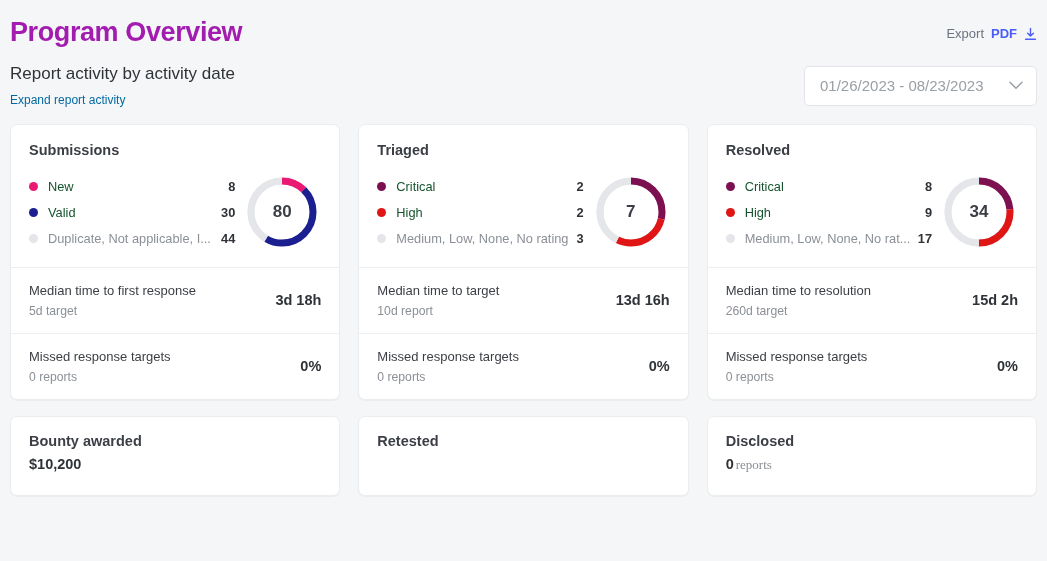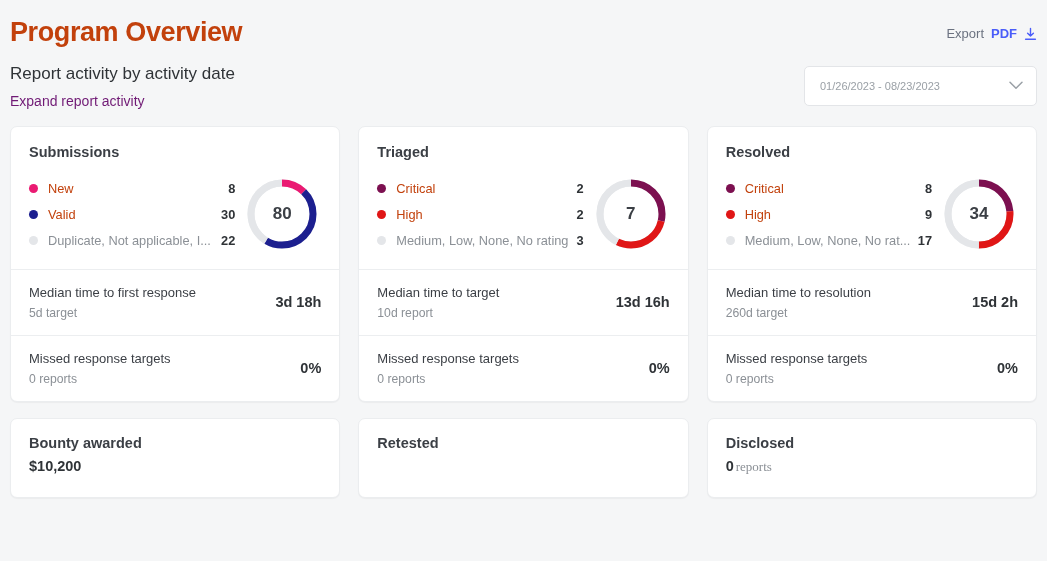--- a/index.html
+++ b/index.html
@@ -17,21 +17,21 @@
 
   
   .header-row {
     display: flex;
     align-items: flex-start;
     justify-content: space-between;
   }
   .page-title {
     font-size: 27px;
     font-weight: 700;
-    color: #c2410c;
+    color: #a21caf;
     letter-spacing: -0.4px;
     line-height: 1.1;
   }
   .export-block {
     display: flex;
     align-items: center;
     gap: 7px;
     font-size: 13px;
     padding-top: 8px;
   }
@@ -51,36 +51,36 @@
   }
   .subtitle {
     font-size: 17px;
     font-weight: 500;
     color: #2f3337;
     line-height: 1.2;
   }
   .expand-link {
     display: inline-block;
     margin-top: 9px;
-    font-size: 14px;
-    color: #701a75;
+    font-size: 12px;
+    color: #0369a1;
     text-decoration: none;
   }
 
   .date-select {
     width: 233px;
     height: 40px;
     background: #fff;
     border: 1px solid #e3e5e8;
     border-radius: 5px;
     display: flex;
     align-items: center;
     justify-content: space-between;
     padding: 0 13px 0 15px;
-    font-size: 11px;
+    font-size: 15px;
     color: #9aa0a6;
     margin-top: 2px;
   }
   .chev { color: #9aa0a6; display: flex; align-items: center; }
 
   
   .cards-row {
     display: grid;
     grid-template-columns: repeat(3, 1fr);
     gap: 18px;
@@ -117,21 +117,21 @@
     height: 26px;
     font-size: 12.8px;
   }
   .dot {
     width: 9px; height: 9px;
     border-radius: 50%;
     margin-right: 10px;
     flex: none;
   }
   .legend-label {
-    color: #c2410c;
+    color: #14532d;
     white-space: nowrap;
     overflow: hidden;
     text-overflow: ellipsis;
     flex: 1;
     min-width: 0;
   }
   .legend-label.muted { color: #8b9096; }
   .legend-value {
     font-weight: 700;
     font-size: 12.8px;
@@ -255,21 +255,21 @@
       <span class="legend-value">8</span>
     </div>
     <div class="legend-row">
       <span class="dot" style="background:#1c1f8f"></span>
       <span class="legend-label">Valid</span>
       <span class="legend-value">30</span>
     </div>
     <div class="legend-row">
       <span class="dot" style="background:#e4e6e9"></span>
       <span class="legend-label muted">Duplicate, Not applicable, I...</span>
-      <span class="legend-value">22</span>
+      <span class="legend-value">44</span>
     </div>
             </div>
           <div class="donut-wrap">
             <svg width="78" height="78" viewBox="0 0 78 78">
                 <circle cx="39" cy="39" r="31" fill="none" stroke="#ebedef" stroke-width="7"></circle>
                 <circle cx="39" cy="39" r="31" fill="none" stroke="#ea1a72" stroke-width="7" stroke-dasharray="23.972768556623652 170.8059759659435" stroke-dashoffset="0"></circle>
                 <circle cx="39" cy="39" r="31" fill="none" stroke="#1c1f8f" stroke-width="7" stroke-dasharray="89.8978820873387 104.88086243522847" stroke-dashoffset="-23.972768556623652"></circle>
                 <circle cx="39" cy="39" r="31" fill="none" stroke="#e4e6e9" stroke-width="7" stroke-dasharray="80.90809387860483 113.87065064396234" stroke-dashoffset="-113.87065064396235"></circle>
               </svg>
             <div class="donut-center">80</div>

